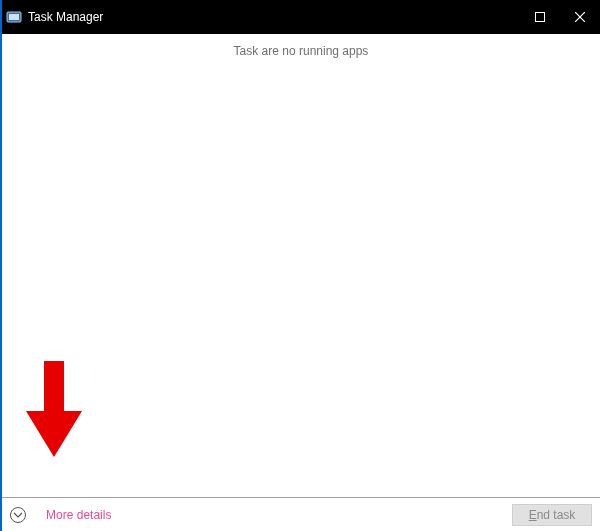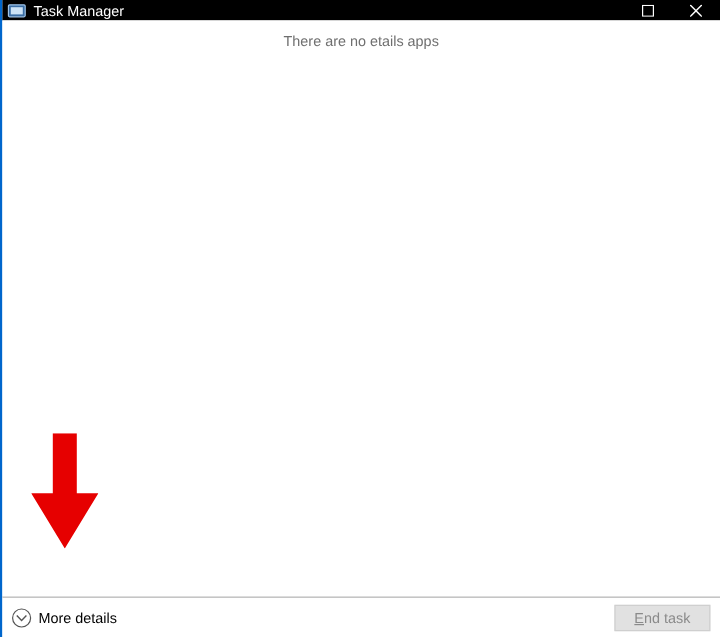--- a/index.html
+++ b/index.html
@@ -13,21 +13,21 @@
   }
   .window {
     width: 600px; height: 531px;
     border-left: 2px solid #0066cc;
     display: flex;
     flex-direction: column;
     background: #fff;
     position: relative;
   }
   .titlebar {
-    height: 17px;
+    height: 34px;
     background: #000;
     color: #fff;
     display: flex;
     align-items: center;
     flex-shrink: 0;
   }
   .titlebar-icon {
     width: 16px; height: 16px;
     margin: 0 6px 0 4px;
     display: flex; align-items: center; justify-content: center;
@@ -62,23 +62,23 @@
     border-top: 1px solid #a0a0a0;
     display: flex;
     align-items: center;
     padding: 0 8px;
     flex-shrink: 0;
     background: #fff;
   }
   .more-details {
     display: flex;
     align-items: center;
-    gap: 6px;
+    gap: 20px;
     font-size: 12px;
-    color: #000000;
+    color: #ec4899;
     cursor: pointer;
   }
   .more-details .chevron {
     width: 16px; height: 16px;
     border: 1px solid #555;
     border-radius: 50%;
     display: flex; align-items: center; justify-content: center;
   }
   .more-details .chevron svg { display: block; }
   .footer-spacer { flex: 1; }
@@ -124,21 +124,21 @@
     </div>
     <div class="titlebar-btn" title="Close">
       <svg width="10" height="10" viewBox="0 0 10 10">
         <line x1="0" y1="0" x2="10" y2="10" stroke="#fff" stroke-width="1.2"></line>
         <line x1="10" y1="0" x2="0" y2="10" stroke="#fff" stroke-width="1.2"></line>
       </svg>
     </div>
   </div>
 
   <div class="content">
-    <div class="empty-msg">There are no etails apps</div>
+    <div class="empty-msg">Task are no running apps</div>
 
     <div class="annotation-arrow">
       <svg width="56" height="96" viewBox="0 0 56 96">
         <polygon points="18,0 38,0 38,50 56,50 28,96 0,50 18,50" fill="#e60000"></polygon>
       </svg>
     </div>
   </div>
 
   <div class="footer">
     <div class="more-details">

